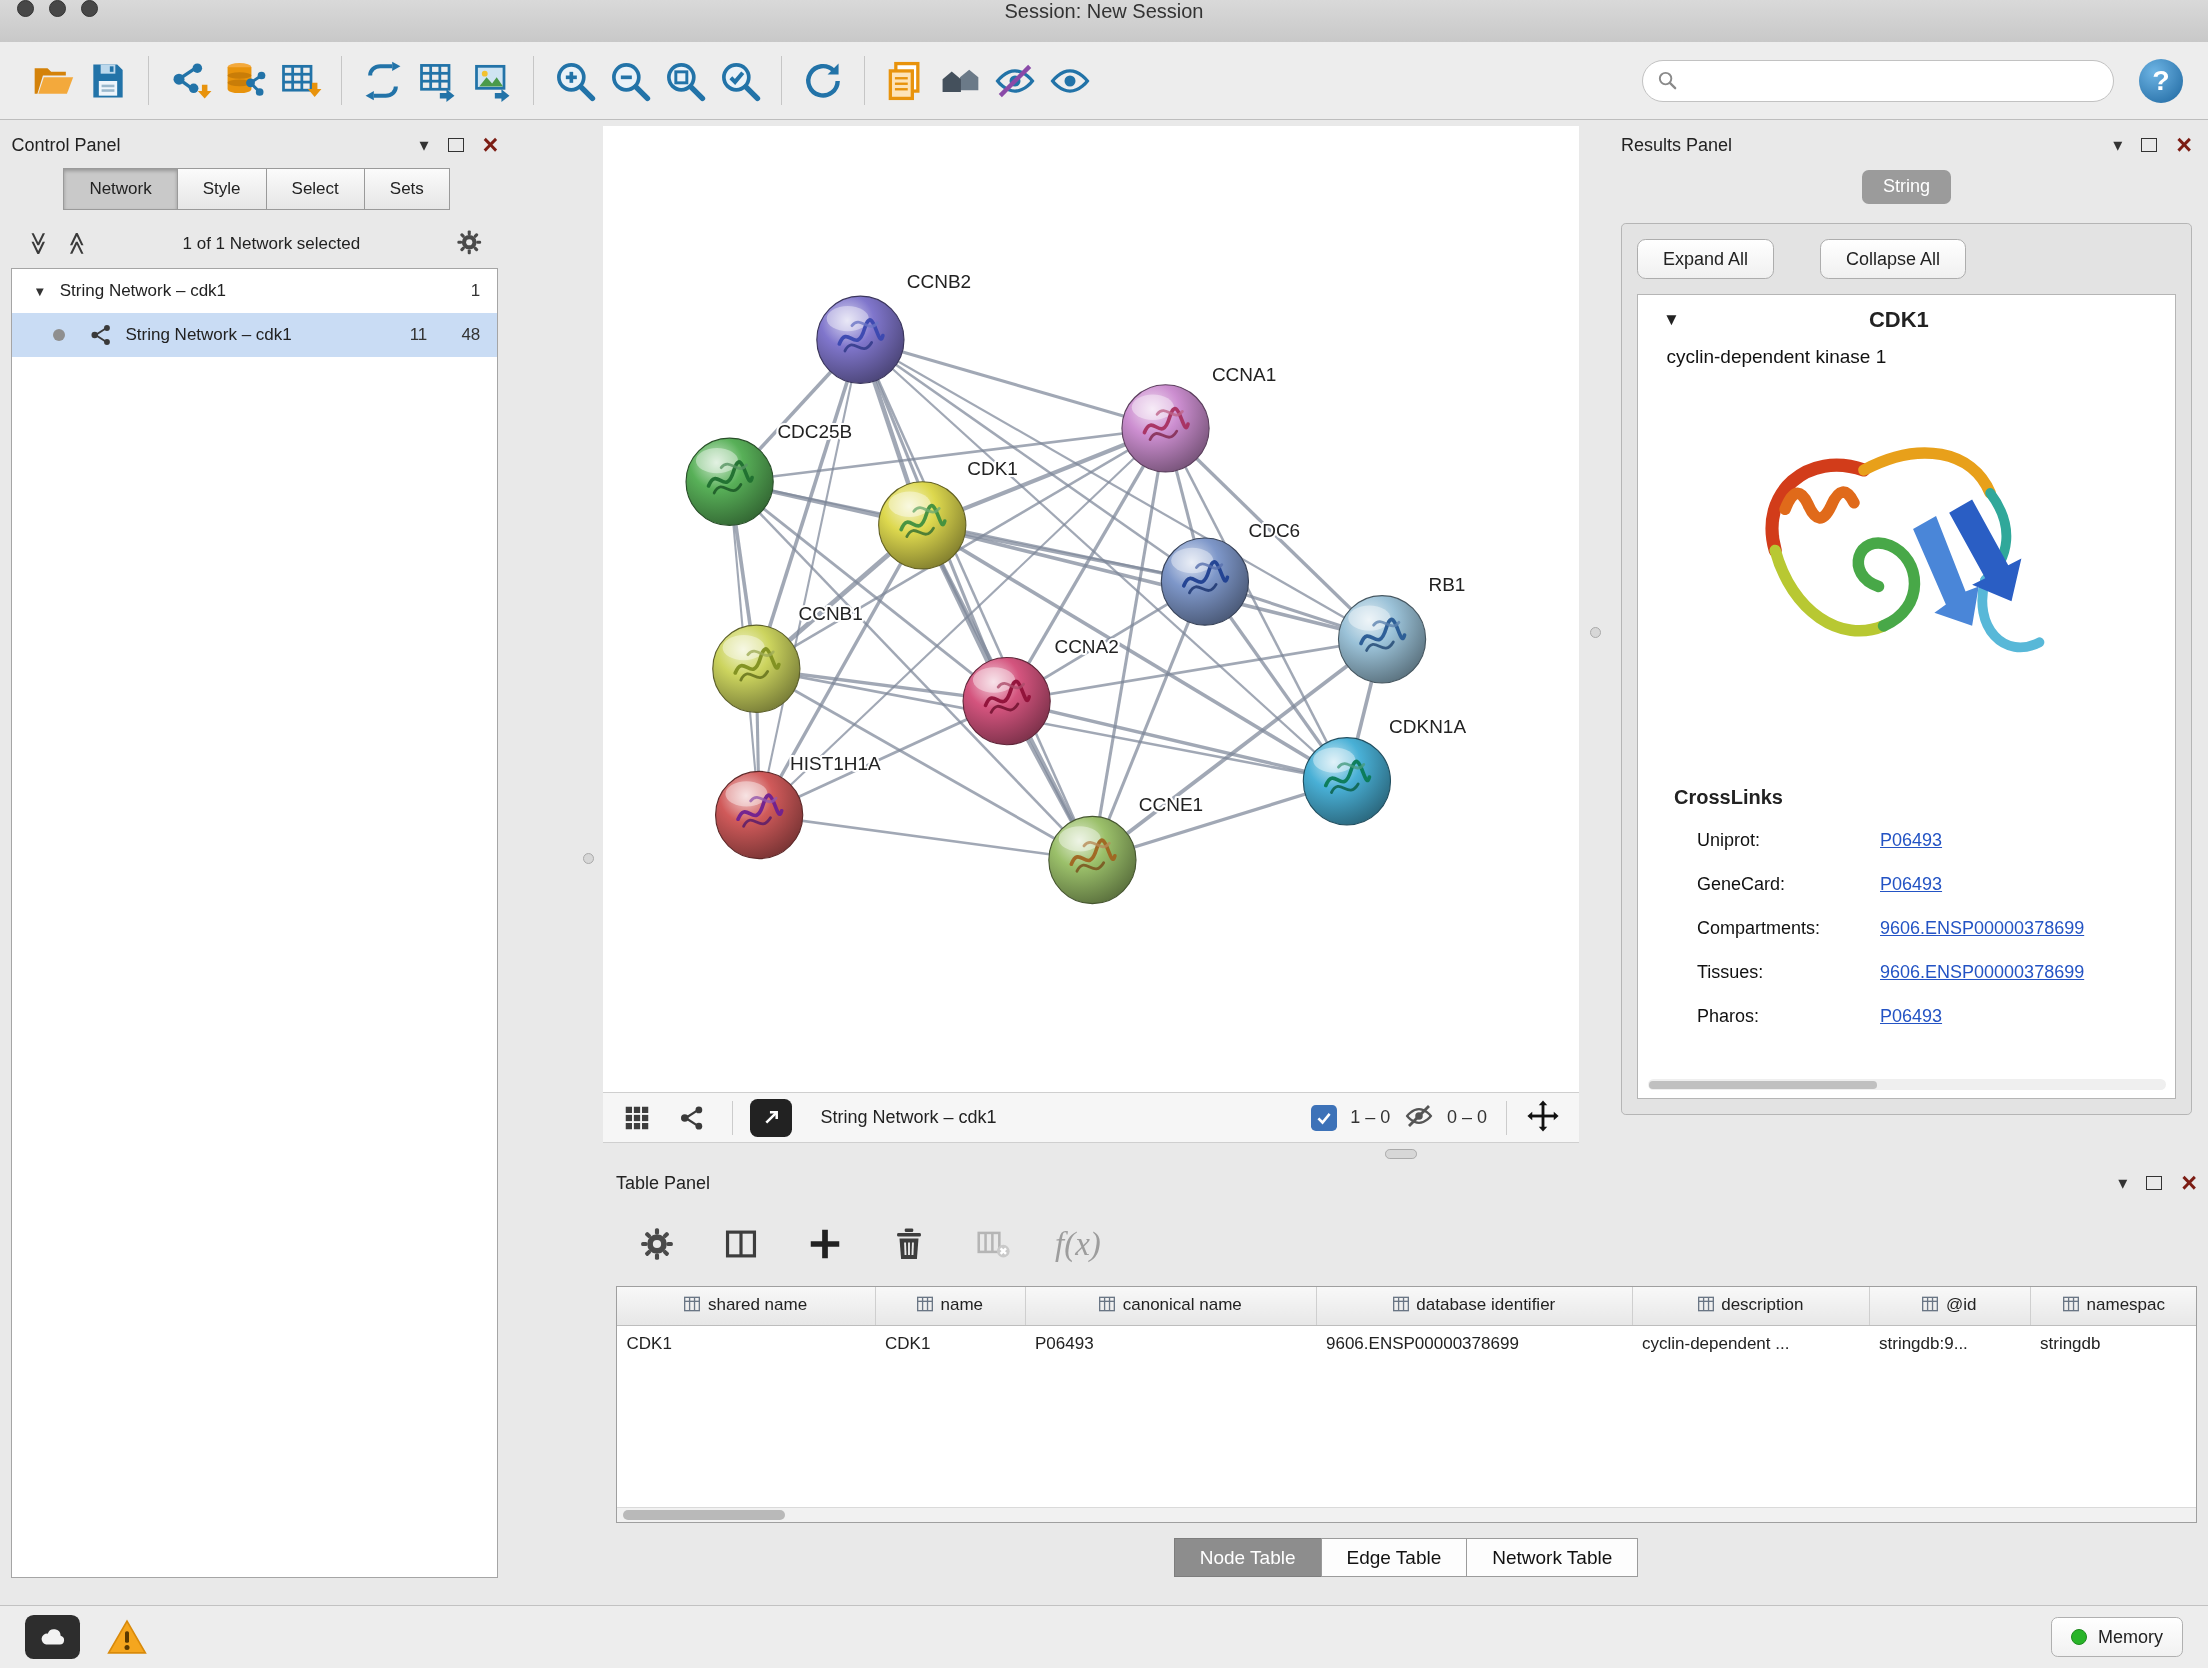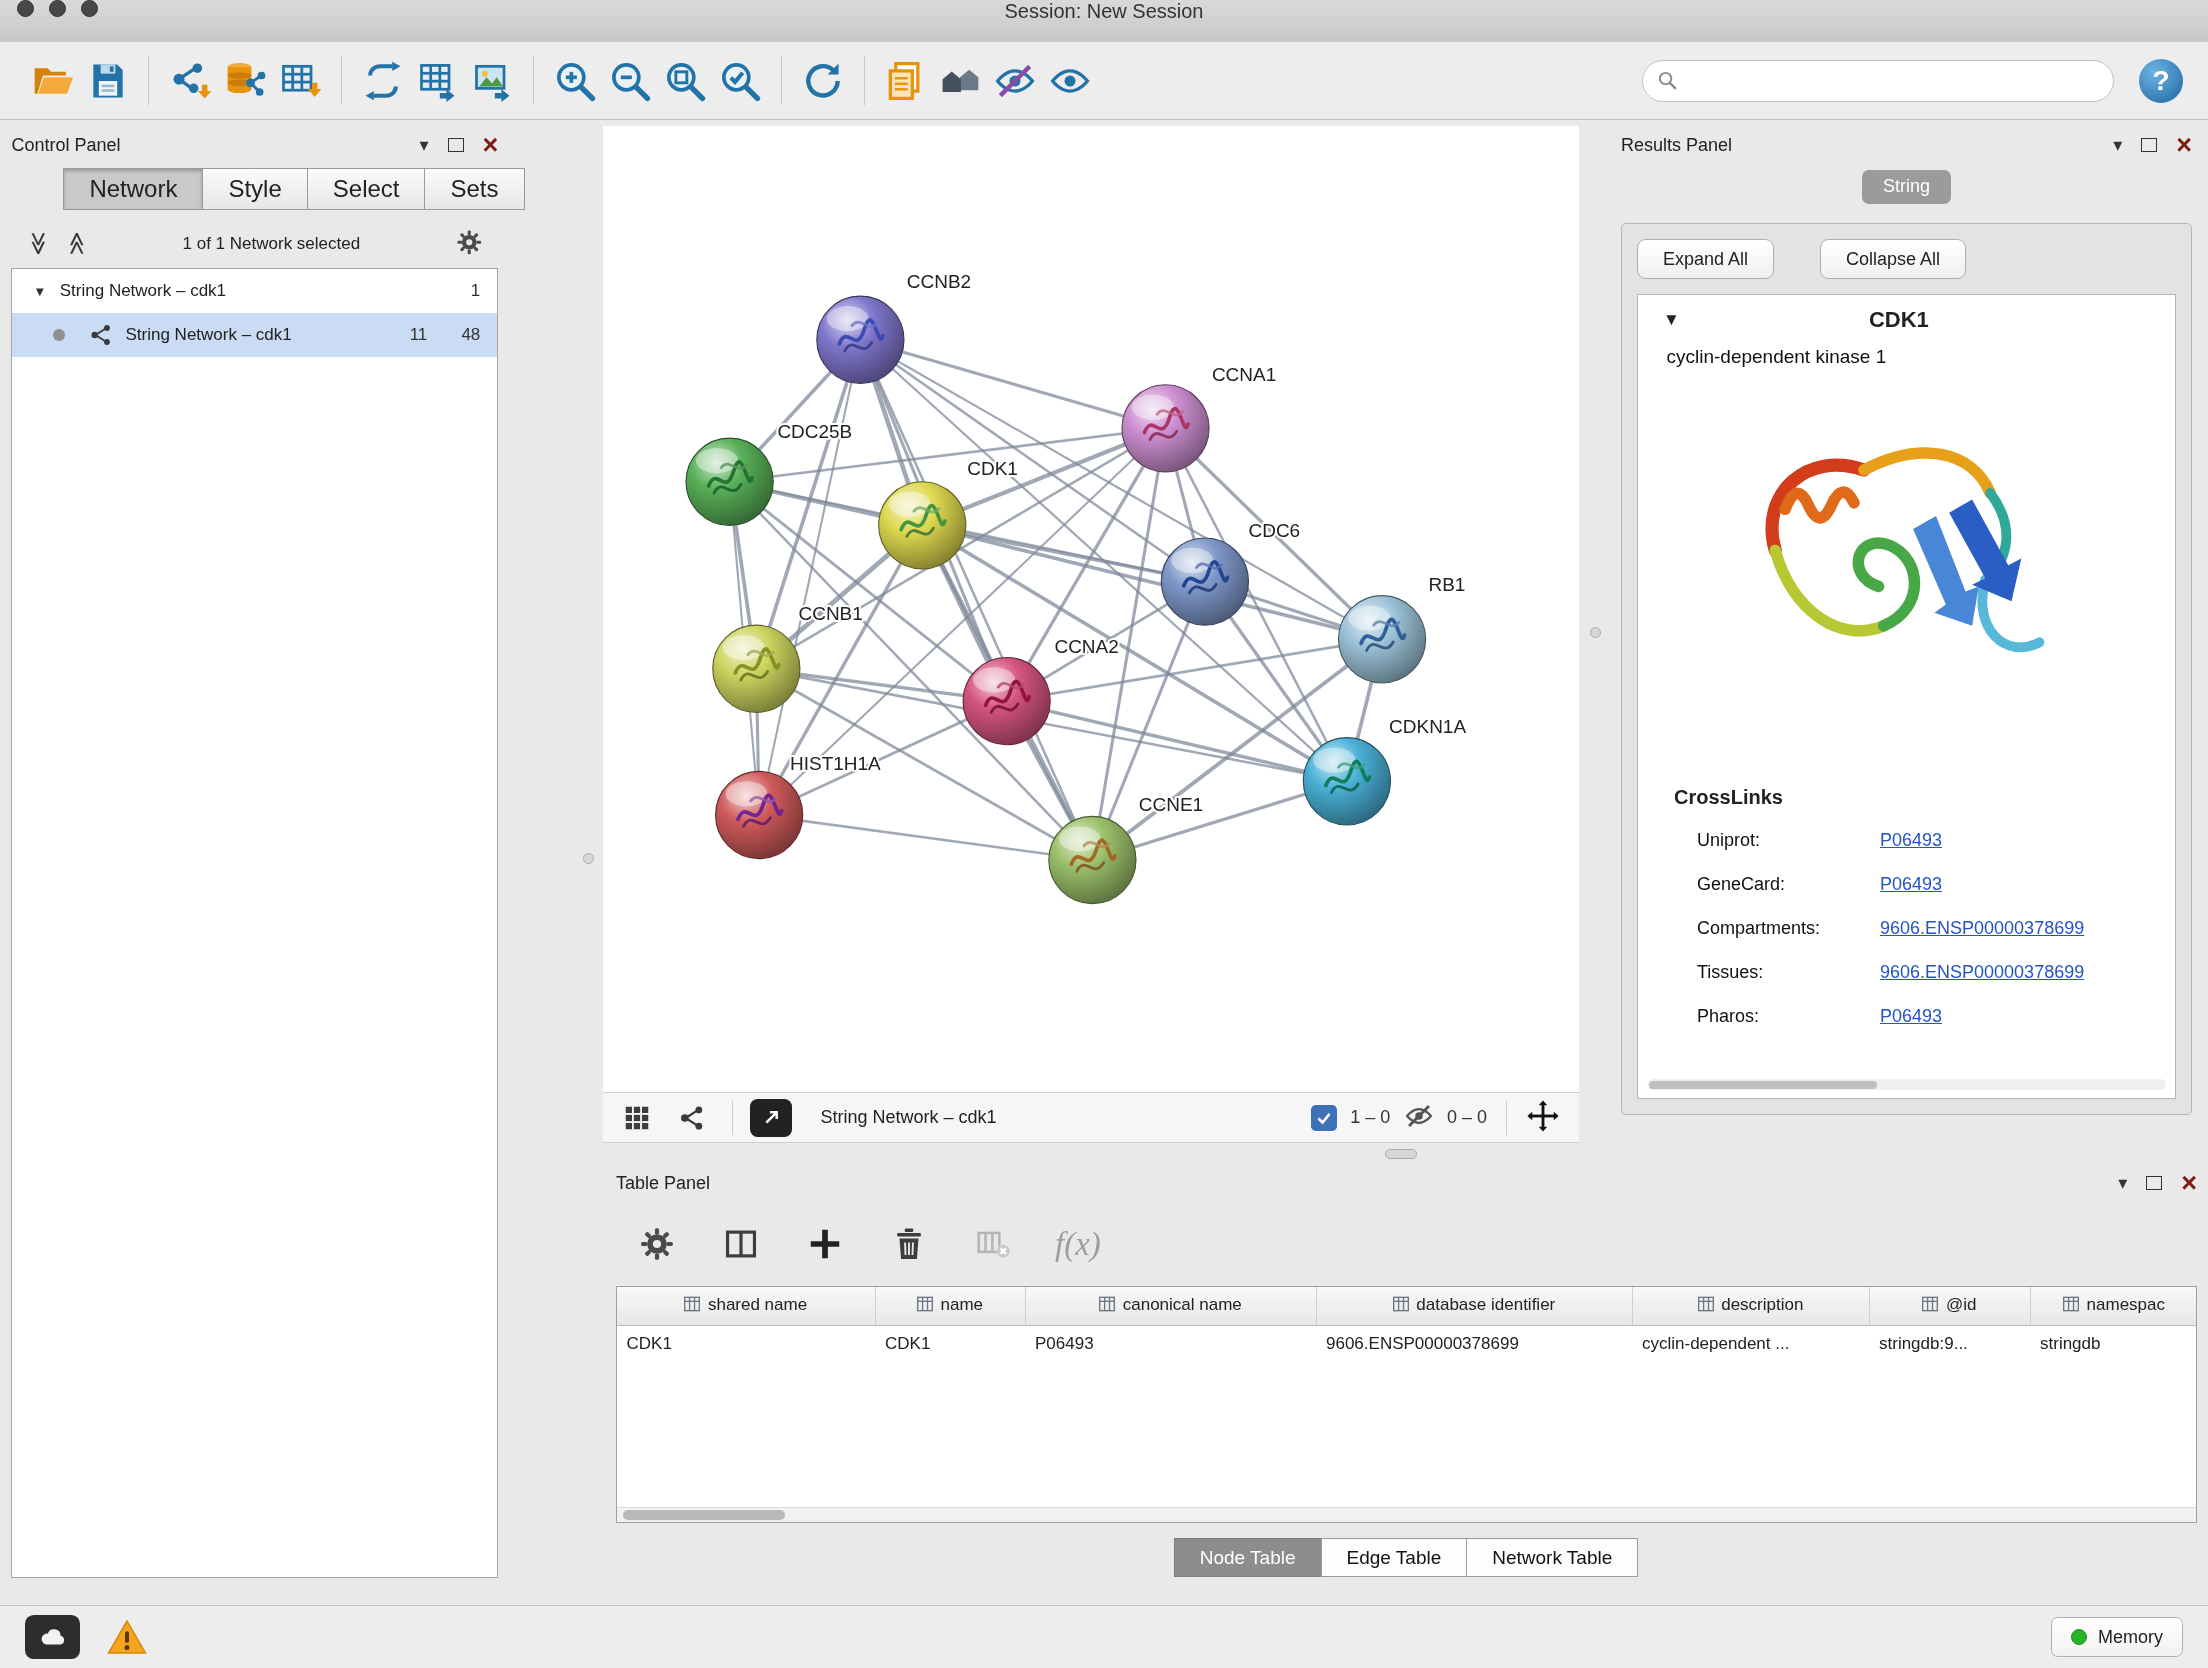--- a/index.html
+++ b/index.html
@@ -34,21 +34,21 @@
   .phead .ptitle { font-size:18px; color:#222; }
   .phead .spacer { flex:1; }
   .hicon { margin-left:19px; display:flex; align-items:center; justify-content:center; }
   .tri-down { font-size:18px; color:#333; line-height:1; }
   .maxbox { width:16px; height:14.3px; border:1.9px solid #333; }
   .closex { font-size:27px; font-weight:bold; color:#7c1d14; line-height:1; }
 
   
   .control-panel { position:absolute; left:11.4px; top:126px; width:487px; height:1452px; display:flex; flex-direction:column; }
   .ctabs { display:flex; margin:3.8px 0 9.5px 53px; }
-  .ctab { border:1px solid #9a9a9a; margin-left:-1px; padding:0 25px; height:42px; font-size:24px;
+  .ctab { border:1px solid #9a9a9a; margin-left:-1px; padding:0 25px; height:42px; font-size:17px;
     display:flex; align-items:center; background:linear-gradient(#fbfbfb,#e6e6e6); color:#222; }
   .ctab.sel { background:#c9c9c9; box-shadow:inset 0 1.9px 3.8px rgba(0,0,0,.25); }
   .csub { display:flex; align-items:center; height:49px; padding:0 15px; }
   .chev { font-size:23px; color:#3a3a3a; display:inline-block; }
   .chev.down { transform:rotate(90deg); }
   .chev.up { transform:rotate(-90deg); }
   .csub .status { flex:1; text-align:center; font-size:17px; color:#222; }
   .gear-sm svg { width:28.5px; height:28.5px; }
   .treebox { flex:1; background:#fff; border:1px solid #a5a5a5; overflow:hidden; }
   .trow { display:flex; align-items:center; height:44px; font-size:17px; padding:0 13.3px; }

